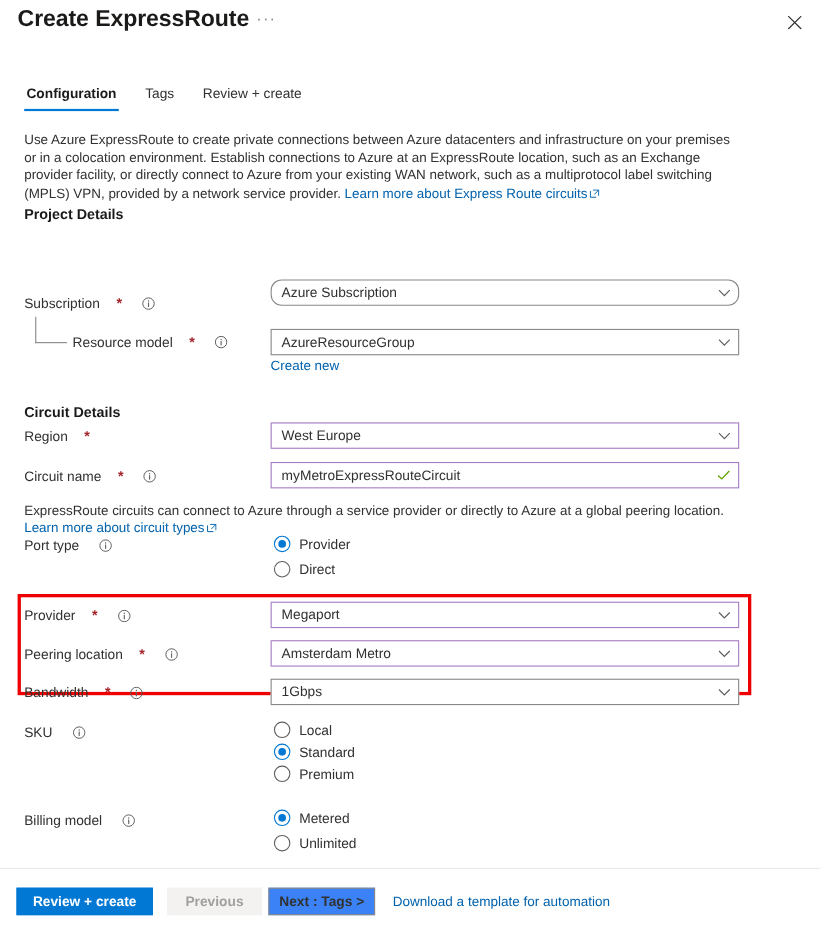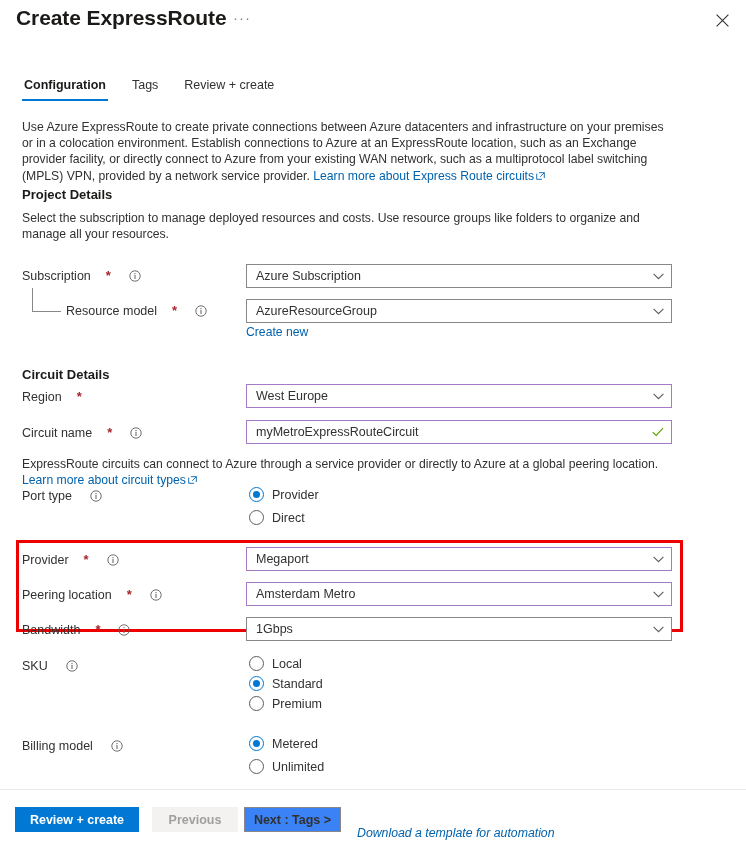--- a/index.html
+++ b/index.html
@@ -297,23 +297,22 @@
   .btn-default {
     left: 244px;
     width: 97px;
     background: #3b82f6;
     color: #323130;
     border: 1px solid #8a8886;
   }
   .footer-link {
     position: absolute;
     left: 357px;
-    top: 36px;
+    top: 23px;
     font-size: 12.3px;
-    font-style: italic;
   }
 </style>
 </head>
 <body>
 
 <div class="blade-header">
   <div class="blade-title">Create ExpressRoute</div>
   <div class="blade-ellipsis">···</div>
   <div class="blade-close">
     <svg width="13" height="13" viewBox="0 0 13 13" aria-hidden="true">
@@ -330,34 +329,33 @@
 
 <div class="content">
 
   <div class="intro"><span>Use Azure ExpressRoute to create private connections between Azure datacenters and infrastructure on your premises or in a colocation environment. Establish connections to Azure at an ExpressRoute location, such as an Exchange provider facility, or directly connect to Azure from your existing WAN network, such as a multiprotocol label switching (MPLS) VPN, provided by a network service provider. </span><a class="link">Learn more about Express Route circuits</a><span class="ext-icon"><svg width="9" height="9" viewBox="0 0 9 9">
           <path d="M3 0.7h5.3v5.3" stroke="#0062ad" stroke-width="0.9" fill="none"></path>
           <path d="M8.3 0.7L4.2 4.8" stroke="#0062ad" stroke-width="0.9" fill="none"></path>
           <path d="M6 7.3H0.7V1.6" stroke="#0062ad" stroke-width="0.9" fill="none"></path>
         </svg></span></div>
 
   <div class="section-title" style="top:77px;">Project Details</div>
-  <div class="helper" style="top:100px;">Select the subscription to manage deployed resources and costs. Use resource groups like folders to organize and manage all your resources.</div>
 
   <div class="row-label" style="top:159px;">
     <span>Subscription</span>
       <span class="req">*</span>
     <span class="info-icon">
         <svg width="12" height="12" viewBox="0 0 12 12">
           <circle cx="6" cy="6" r="5.2" fill="none" stroke="#605e5c" stroke-width="0.9"></circle>
           <rect x="5.5" y="5" width="1" height="4" fill="#605e5c"></rect>
           <rect x="5.5" y="3" width="1" height="1.2" fill="#605e5c"></rect>
         </svg>
       </span>
   </div>
-  <div class="field" style="top:154px;">
+  <div class="field" style="top:144px;border-radius:10px;">
     <span class="value">Azure Subscription</span>
     <span class="chev">
         <svg width="11" height="7" viewBox="0 0 11 7">
           <path d="M0.6 0.8 L5.5 5.7 L10.4 0.8" stroke="#605e5c" stroke-width="1.1" fill="none"></path>
         </svg>
       </span>
   </div>
 
   <div class="tree-conn" style="left:32px; top:178px; width:28px; height:23px;"></div>
   <div class="row-label" style="left:66px; top:194px;">

